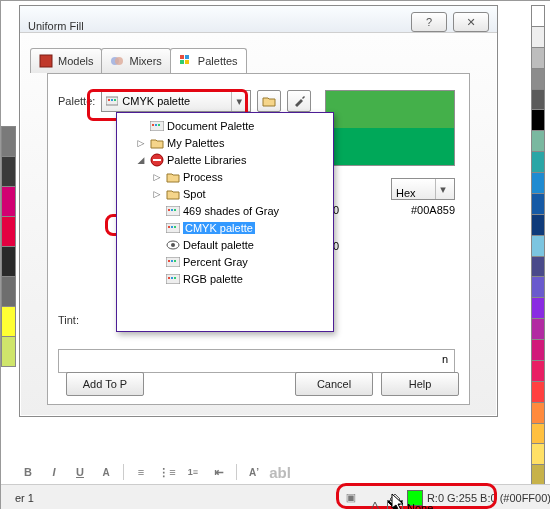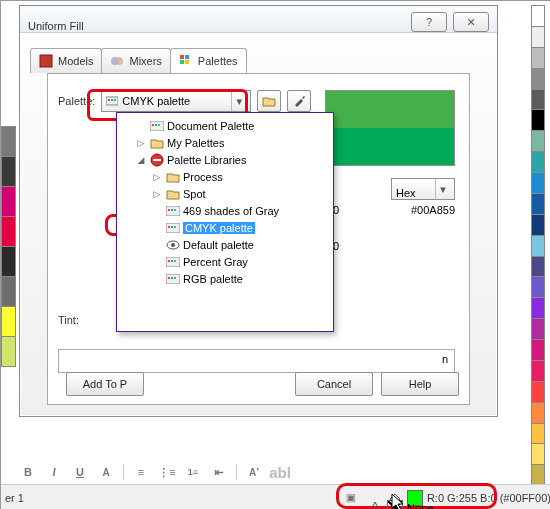--- a/index.html
+++ b/index.html
@@ -3,21 +3,21 @@
 <meta charset="utf-8">
 <style>
 html,body{margin:0;padding:0;font-family:"Segoe UI",Tahoma,Arial,sans-serif;font-size:11px;color:#000;background:#f5f5f5}
 #stage{position:relative;width:550px;height:509px;background:#fff;border:1px solid #999;overflow:hidden}
 
 
 .app-toolbar{position:absolute;left:18px;top:460px;height:22px;display:flex;align-items:center;gap:8px}
 .tb-btn{width:18px;height:18px;display:flex;align-items:center;justify-content:center;color:#777;font-weight:bold}
 .tb-sep{width:1px;height:16px;background:#ccc}
 .status-row{position:absolute;left:0;top:483px;width:100%;height:25px;background:#f0f0f0;border-top:1px solid #ccc;display:flex;align-items:center;font-size:11px;color:#333}
-.status-left{padding-left:4px;display:flex;flex-direction:column;line-height:12px}
+.status-left{padding-left:14px;display:flex;flex-direction:column;line-height:12px}
 .status-spacer{flex:1}
 .status-icon{width:16px;height:14px;margin:0 4px;display:flex;align-items:center;justify-content:center;color:#777}
 .fill-swatch{width:14px;height:14px;background:#00ff00;border:1px solid #666;margin-right:4px}
 .outline-none{width:14px;height:14px;border:1px solid #666;position:relative;margin-right:4px}
 .outline-none:after{content:"";position:absolute;left:0;top:0;width:100%;height:100%;background:linear-gradient(45deg,transparent 45%,#000 45%,#000 55%,transparent 55%),linear-gradient(-45deg,transparent 45%,#000 45%,#000 55%,transparent 55%)}
 
 .annot-red{position:absolute;border:3px solid #e30613;border-radius:14px;pointer-events:none}
 .annot-fill{left:335px;top:482px;width:155px;height:20px;border-radius:10px}
 .annot-dd{left:86px;top:88px;width:155px;height:26px;border-radius:6px}
 .annot-sel{left:104px;top:213px;width:82px;height:16px;border-radius:8px}

